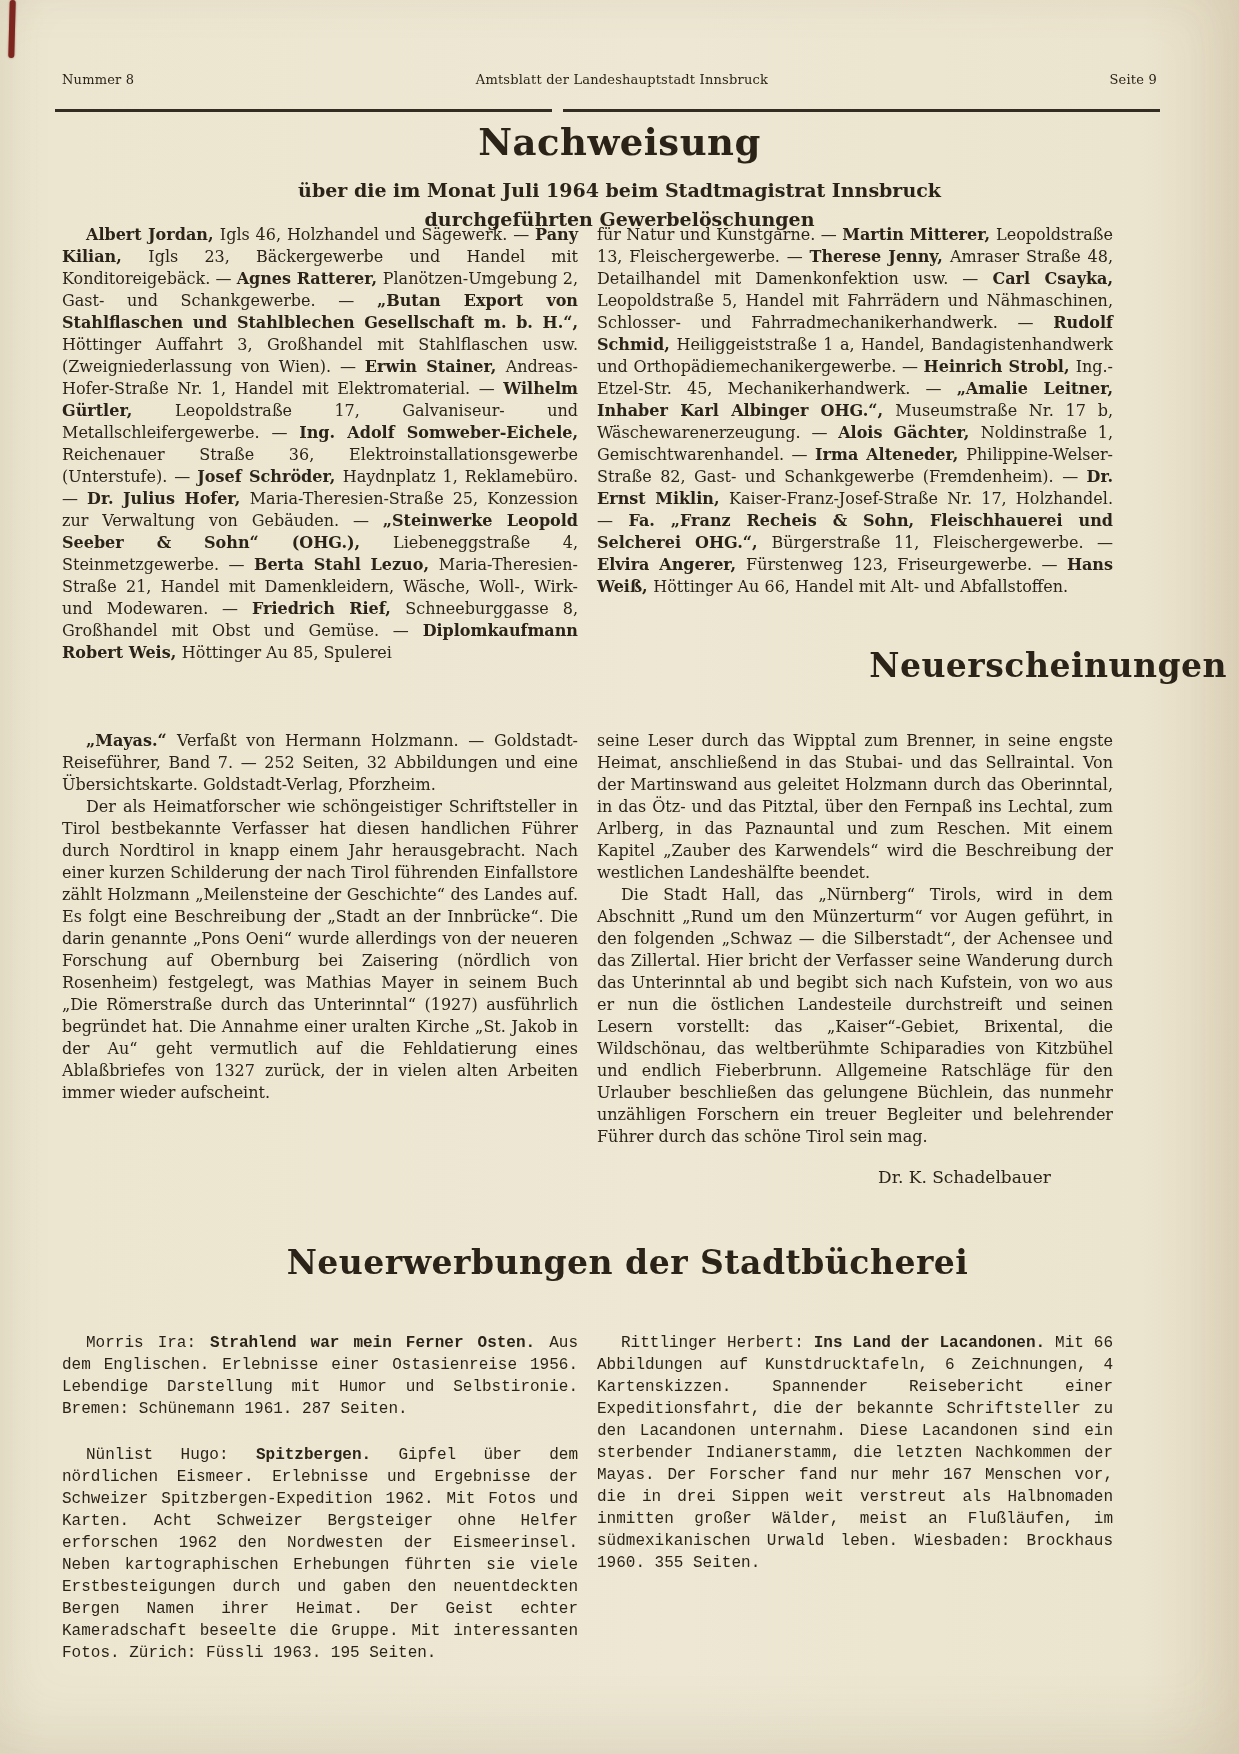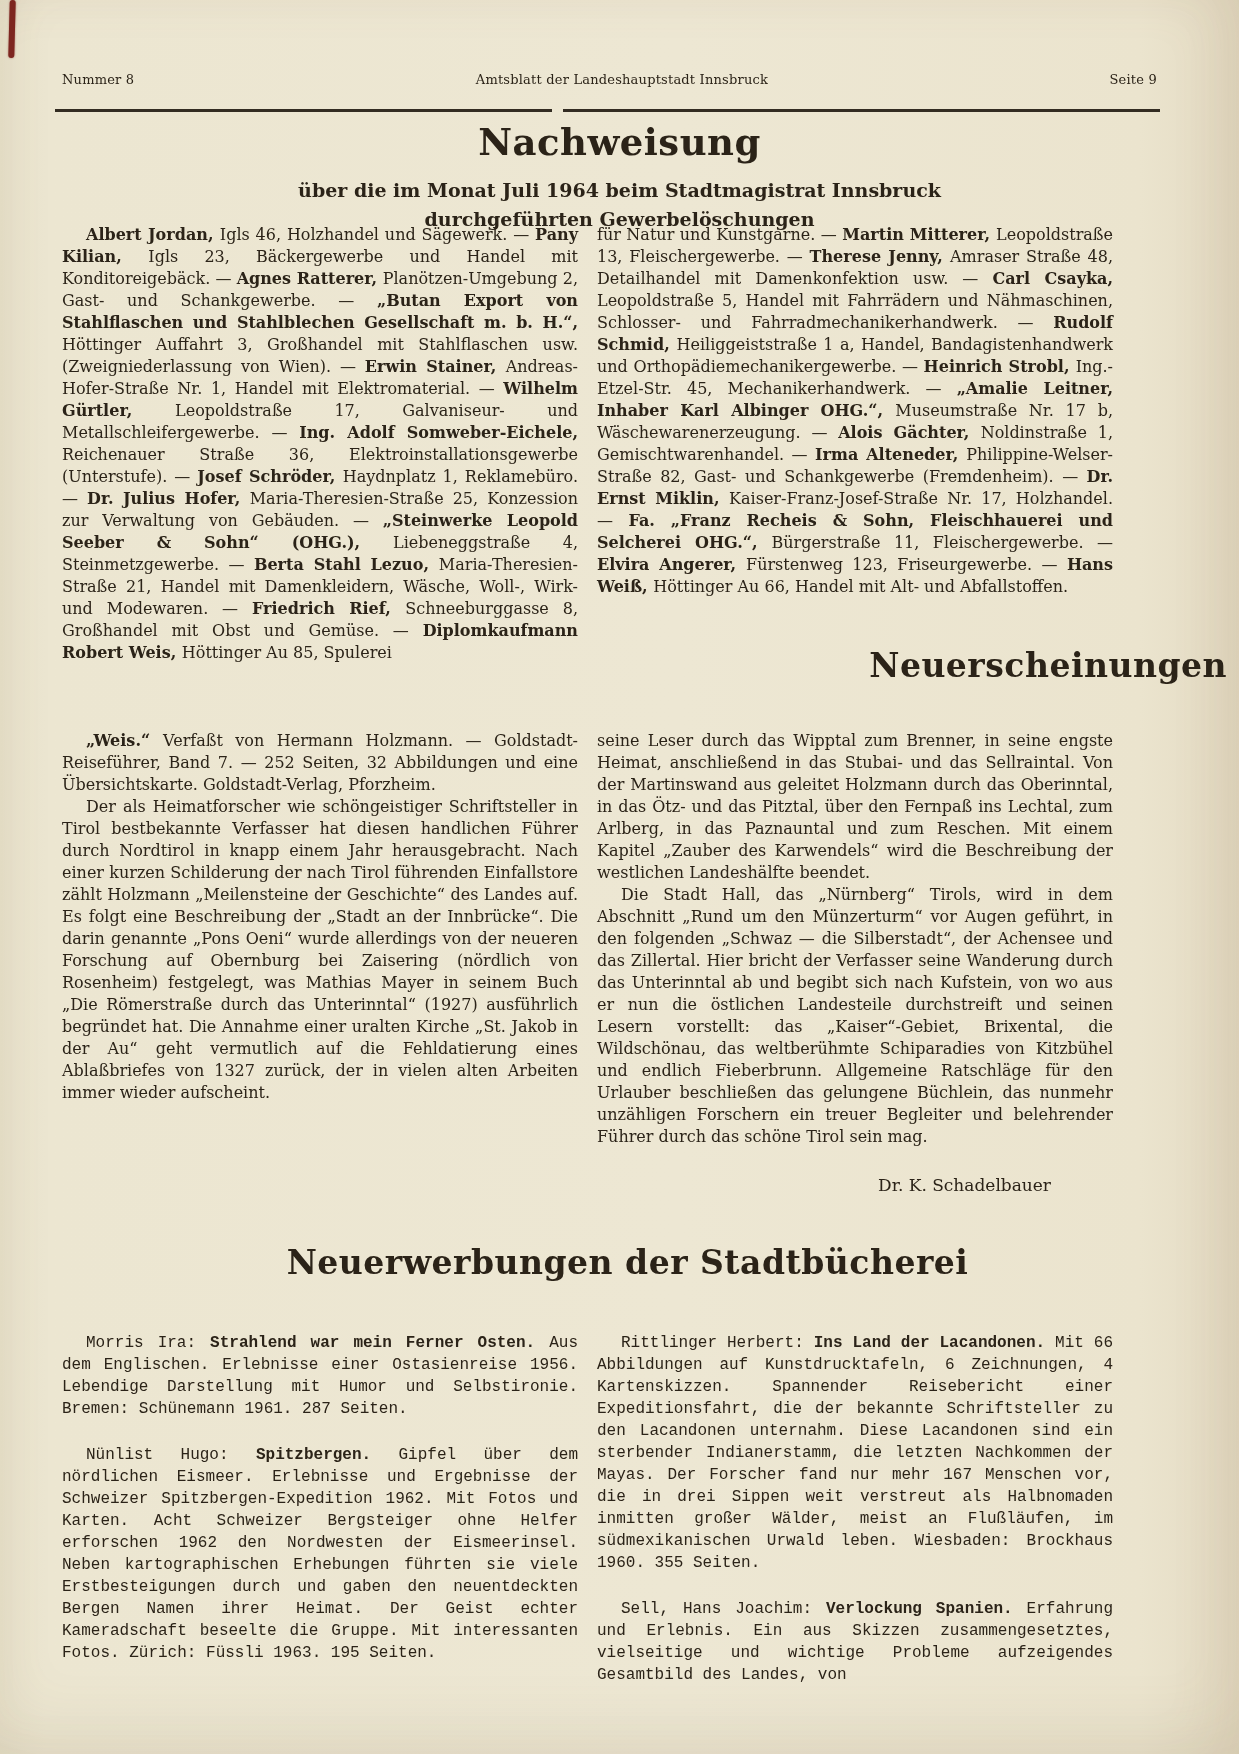--- a/index.html
+++ b/index.html
@@ -45,21 +45,21 @@
   .col-l{left:62px;}
   .col-r{left:597px;}
   .sec1{top:224px;}
   .sec2{top:730px;}
   .sec3{top:1332px;font-family:Liberation Mono, monospace;}
   p{margin:0;}
   p.ind{text-indent:24px;}
   p.gap{margin-top:24px;}
   strong{font-weight:700;}
   .signature{
-    margin-top:26px;text-align:right;padding-right:62px;
+    margin-top:18px;text-align:right;padding-right:62px;
     font-size:17px;
   }
 </style>
 </head>
 <body>
 
 <div class="page">
 
   <div class="pen-mark"></div>
 
@@ -81,33 +81,32 @@
   <div class="col col-l sec1">
     <p class="ind"><strong>Albert Jordan, </strong>Igls 46, Holzhandel und Sägewerk. — <strong>Pany Kilian, </strong>Igls 23, Bäckergewerbe und Handel mit Konditoreigebäck. — <strong>Agnes Ratterer, </strong>Planötzen-Umgebung 2, Gast- und Schankgewerbe. — <strong>„Butan Export von Stahlflaschen und Stahlblechen Gesellschaft m. b. H.“, </strong>Höttinger Auffahrt 3, Großhandel mit Stahlflaschen usw. (Zweigniederlassung von Wien). — <strong>Erwin Stainer, </strong>Andreas-Hofer-Straße Nr. 1, Handel mit Elektromaterial. — <strong>Wilhelm Gürtler, </strong>Leopoldstraße 17, Galvaniseur- und Metallschleifergewerbe. — <strong>Ing. Adolf Somweber-Eichele, </strong>Reichenauer Straße 36, Elektroinstallationsgewerbe (Unterstufe). — <strong>Josef Schröder, </strong>Haydnplatz 1, Reklamebüro. — <strong>Dr. Julius Hofer, </strong>Maria-Theresien-Straße 25, Konzession zur Verwaltung von Gebäuden. — <strong>„Steinwerke Leopold Seeber &amp; Sohn“ (OHG.), </strong>Liebeneggstraße 4, Steinmetzgewerbe. — <strong>Berta Stahl Lezuo, </strong>Maria-Theresien-Straße 21, Handel mit Damenkleidern, Wäsche, Woll-, Wirk- und Modewaren. — <strong>Friedrich Rief, </strong>Schneeburggasse 8, Großhandel mit Obst und Gemüse. — <strong>Diplomkaufmann Robert Weis, </strong>Höttinger Au 85, Spulerei</p>
   </div>
   <div class="col col-r sec1">
     <p>für Natur und Kunstgarne. — <strong>Martin Mitterer, </strong>Leopoldstraße 13, Fleischergewerbe. — <strong>Therese Jenny, </strong>Amraser Straße 48, Detailhandel mit Damenkonfektion usw. — <strong>Carl Csayka, </strong>Leopoldstraße 5, Handel mit Fahrrädern und Nähmaschinen, Schlosser- und Fahrradmechanikerhandwerk. — <strong>Rudolf Schmid, </strong>Heiliggeiststraße 1 a, Handel, Bandagistenhandwerk und Orthopädiemechanikergewerbe. — <strong>Heinrich Strobl, </strong>Ing.-Etzel-Str. 45, Mechanikerhandwerk. — <strong>„Amalie Leitner, Inhaber Karl Albinger OHG.“, </strong>Museumstraße Nr. 17 b, Wäschewarenerzeugung. — <strong>Alois Gächter, </strong>Noldinstraße 1, Gemischtwarenhandel. — <strong>Irma Alteneder, </strong>Philippine-Welser-Straße 82, Gast- und Schankgewerbe (Fremdenheim). — <strong>Dr. Ernst Miklin, </strong>Kaiser-Franz-Josef-Straße Nr. 17, Holzhandel. — <strong>Fa. „Franz Recheis &amp; Sohn, Fleischhauerei und Selcherei OHG.“, </strong>Bürgerstraße 11, Fleischergewerbe. — <strong>Elvira Angerer, </strong>Fürstenweg 123, Friseurgewerbe. — <strong>Hans Weiß, </strong>Höttinger Au 66, Handel mit Alt- und Abfallstoffen.</p>
   </div>
 
   <div class="centered sec-heading h-neuerscheinungen">Neuerscheinungen</div>
 
   <div class="col col-l sec2">
-    <p class="ind"><strong>„Weis.“ </strong>Verfaßt von Hermann Holzmann. — Goldstadt-Reiseführer, Band 7. — 252 Seiten, 32 Abbildungen und eine Übersichtskarte. Goldstadt-Verlag, Pforzheim.</p>
+    <p class="ind"><strong>„Mayas.“ </strong>Verfaßt von Hermann Holzmann. — Goldstadt-Reiseführer, Band 7. — 252 Seiten, 32 Abbildungen und eine Übersichtskarte. Goldstadt-Verlag, Pforzheim.</p>
     <p class="ind">Der als Heimatforscher wie schöngeistiger Schriftsteller in Tirol bestbekannte Verfasser hat diesen handlichen Führer durch Nordtirol in knapp einem Jahr herausgebracht. Nach einer kurzen Schilderung der nach Tirol führenden Einfallstore zählt Holzmann „Meilensteine der Geschichte“ des Landes auf. Es folgt eine Beschreibung der „Stadt an der Innbrücke“. Die darin genannte „Pons Oeni“ wurde allerdings von der neueren Forschung auf Obernburg bei Zaisering (nördlich von Rosenheim) festgelegt, was Mathias Mayer in seinem Buch „Die Römerstraße durch das Unterinntal“ (1927) ausführlich begründet hat. Die Annahme einer uralten Kirche „St. Jakob in der Au“ geht vermutlich auf die Fehldatierung eines Ablaßbriefes von 1327 zurück, der in vielen alten Arbeiten immer wieder aufscheint.</p>
   </div>
   <div class="col col-r sec2">
     <p>seine Leser durch das Wipptal zum Brenner, in seine engste Heimat, anschließend in das Stubai- und das Sellraintal. Von der Martinswand aus geleitet Holzmann durch das Oberinntal, in das Ötz- und das Pitztal, über den Fernpaß ins Lechtal, zum Arlberg, in das Paznauntal und zum Reschen. Mit einem Kapitel „Zauber des Karwendels“ wird die Beschreibung der westlichen Landeshälfte beendet.</p>
     <p class="ind">Die Stadt Hall, das „Nürnberg“ Tirols, wird in dem Abschnitt „Rund um den Münzerturm“ vor Augen geführt, in den folgenden „Schwaz — die Silberstadt“, der Achensee und das Zillertal. Hier bricht der Verfasser seine Wanderung durch das Unterinntal ab und begibt sich nach Kufstein, von wo aus er nun die östlichen Landesteile durchstreift und seinen Lesern vorstellt: das „Kaiser“-Gebiet, Brixental, die Wildschönau, das weltberühmte Schiparadies von Kitzbühel und endlich Fieberbrunn. Allgemeine Ratschläge für den Urlauber beschließen das gelungene Büchlein, das nunmehr unzähligen Forschern ein treuer Begleiter und belehrender Führer durch das schöne Tirol sein mag.</p>
     <div class="signature">Dr. K. Schadelbauer</div>
   </div>
 
   <div class="centered sec-heading h-stadtbuecherei">Neuerwerbungen der Stadtbücherei</div>
 
   <div class="col col-l sec3">
     <p class="ind">Morris Ira: <strong>Strahlend war mein Ferner Osten. </strong>Aus dem Englischen. Erlebnisse einer Ostasienreise 1956. Lebendige Darstellung mit Humor und Selbstironie. Bremen: Schünemann 1961. 287 Seiten.</p>
     <p class="ind gap">Nünlist Hugo: <strong>Spitzbergen. </strong>Gipfel über dem nördlichen Eismeer. Erlebnisse und Ergebnisse der Schweizer Spitzbergen-Expedition 1962. Mit Fotos und Karten. Acht Schweizer Bergsteiger ohne Helfer erforschen 1962 den Nordwesten der Eismeerinsel. Neben kartographischen Erhebungen führten sie viele Erstbesteigungen durch und gaben den neuentdeckten Bergen Namen ihrer Heimat. Der Geist echter Kameradschaft beseelte die Gruppe. Mit interessanten Fotos. Zürich: Füssli 1963. 195 Seiten.</p>
   </div>
   <div class="col col-r sec3">
     <p class="ind">Rittlinger Herbert: <strong>Ins Land der Lacandonen. </strong>Mit 66 Abbildungen auf Kunstdrucktafeln, 6 Zeichnungen, 4 Kartenskizzen. Spannender Reisebericht einer Expeditionsfahrt, die der bekannte Schriftsteller zu den Lacandonen unternahm. Diese Lacandonen sind ein sterbender Indianerstamm, die letzten Nachkommen der Mayas. Der Forscher fand nur mehr 167 Menschen vor, die in drei Sippen weit verstreut als Halbnomaden inmitten großer Wälder, meist an Flußläufen, im südmexikanischen Urwald leben. Wiesbaden: Brockhaus 1960. 355 Seiten.</p>
-    <p class="ind gap">Sell, Hans Joachim: <strong>Verlockung Spanien. </strong>Erfahrung und Erlebnis. Ein aus Skizzen zusammengesetztes, vielseitige und wichtige Probleme aufzeigendes Gesamtbild des Landes, von</p>
   </div>
 
 </div>
 
 </body></html>

